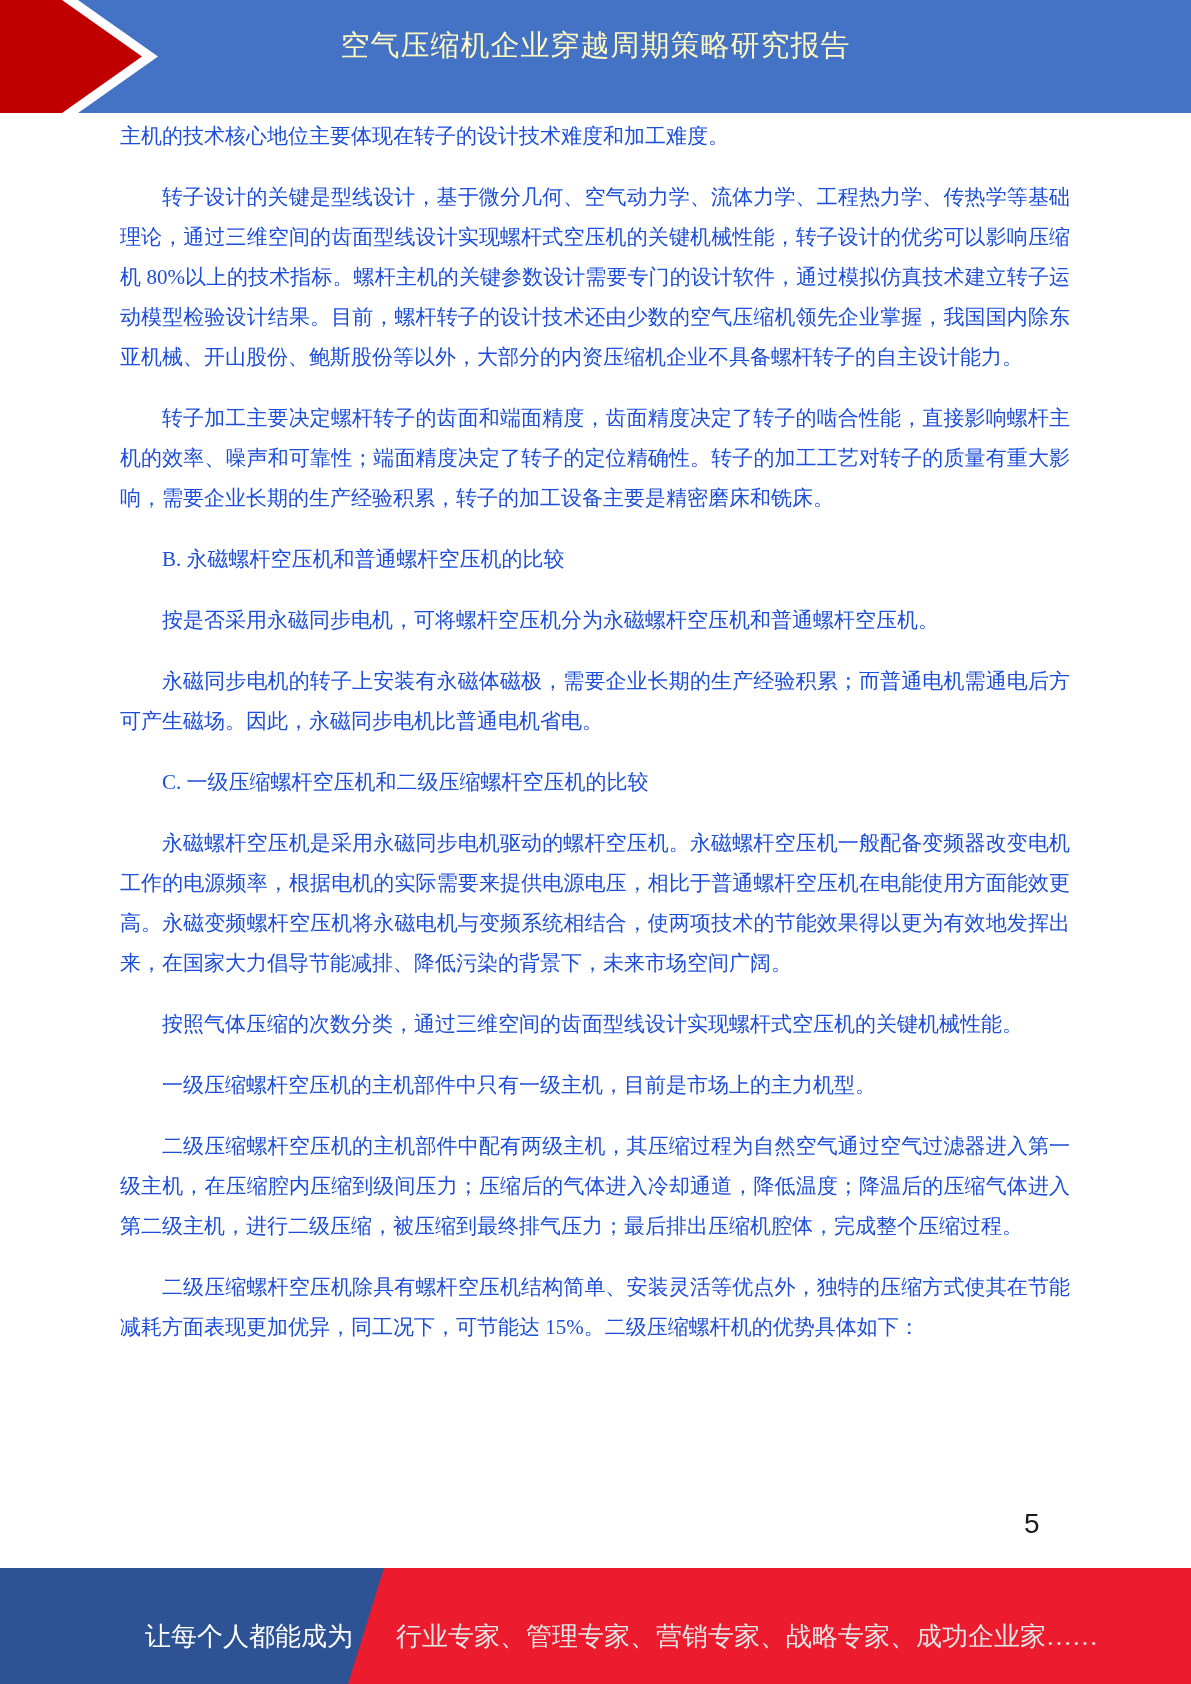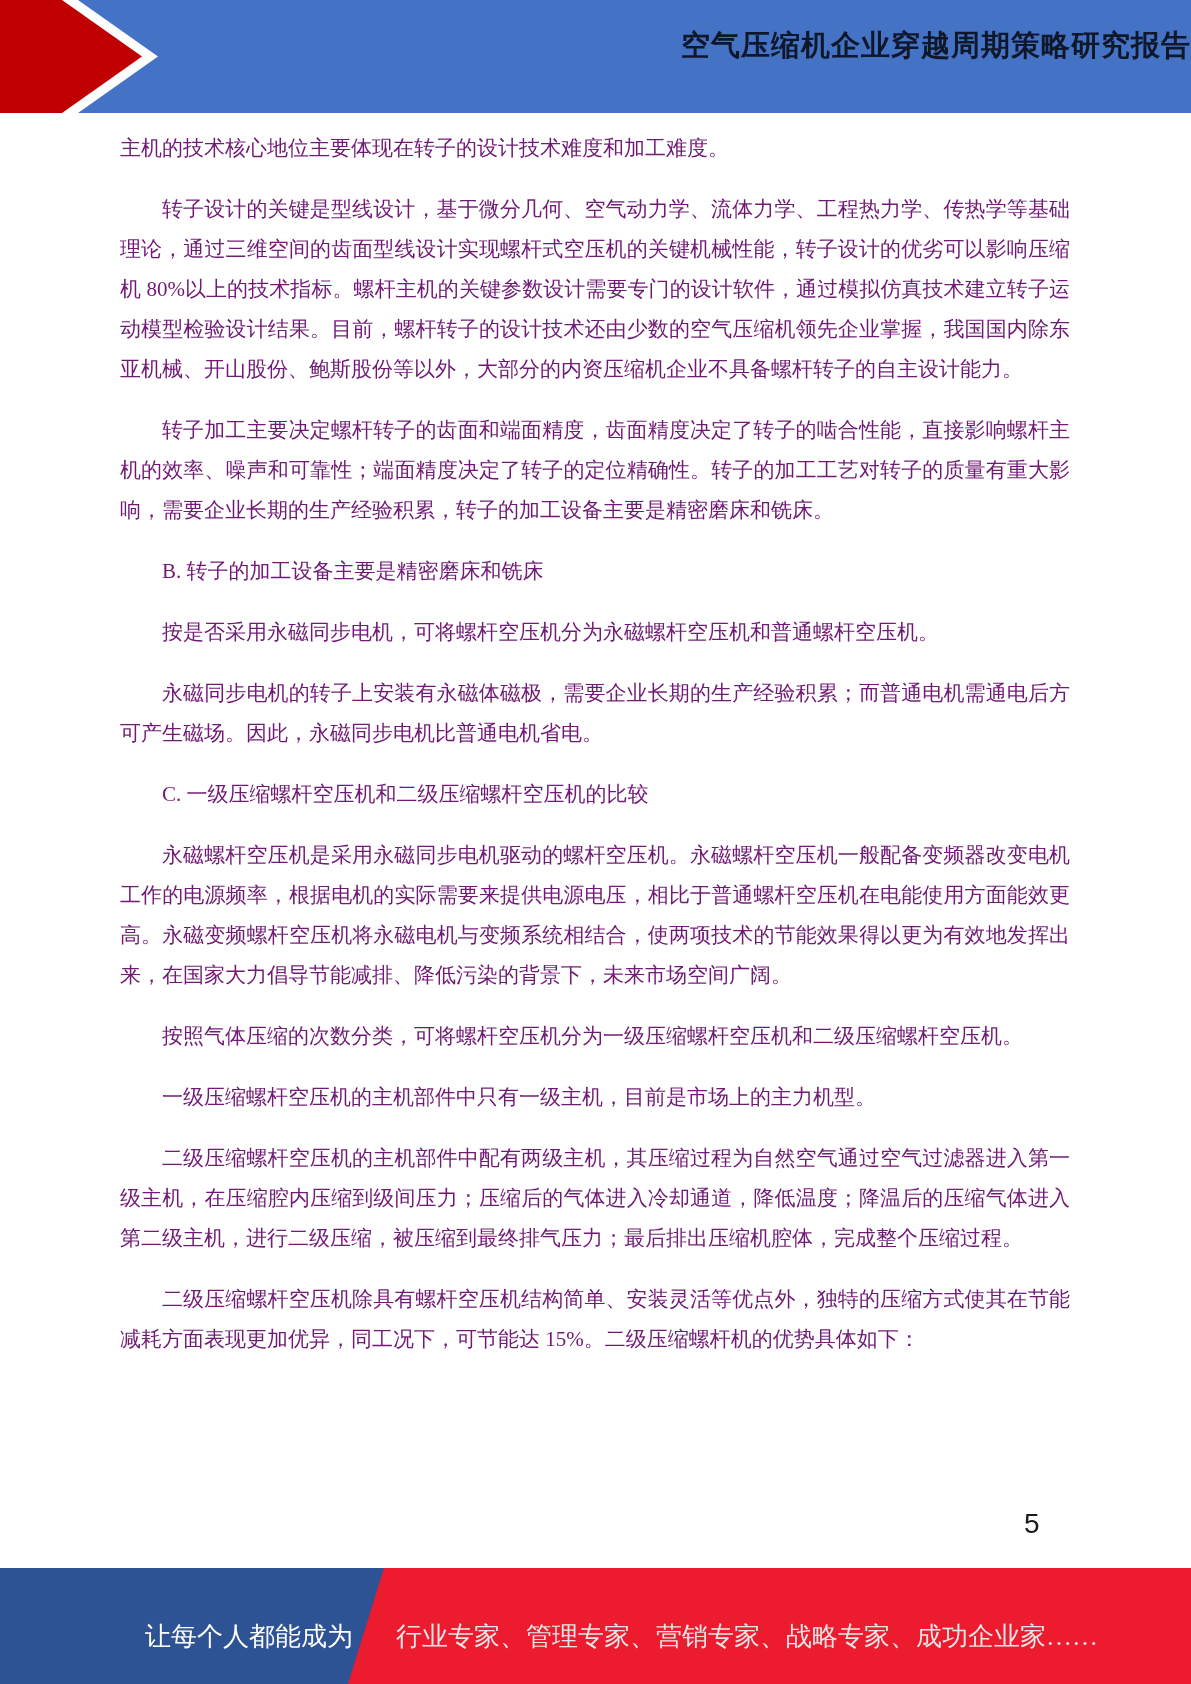--- a/index.html
+++ b/index.html
@@ -21,36 +21,36 @@
   }
   .header-arrow{
     position:absolute;
     left:0; top:0;
     display:block;
   }
   .header-title{
     position:absolute;
     left:0; right:0;
     top:26px;
-    text-align:right;
-    color:#0f172a;
+    text-align:center;
+    color:#fef9c3;
     font-family:"Liberation Sans", sans-serif;
-    font-weight:bold;
+    font-weight:normal;
     font-size:29px;
     letter-spacing:1px;
     line-height:38px;
   }
 
   
   .body-text{
     position:absolute;
     left:120px;
-    top:128px;
+    top:116px;
     width:950px;
-    color:#701a75;
+    color:#1d4ed8;
     font-size:21px;
     line-height:40px;
     text-align:justify;
   }
   .body-text p{
     margin:21px 0;
   }
   .body-text p:first-child{margin-top:0;}
   .body-text p.indent{text-indent:2em;}
 
@@ -107,26 +107,26 @@
       <polygon points="0,0 78,0 158,56.5 78,113 0,113" fill="#ffffff"></polygon>
       <polygon points="0,0 62,0 142,56.5 62,113 0,113" fill="#C00000"></polygon>
     </svg>
     <div class="header-title">空气压缩机企业穿越周期策略研究报告</div>
   </header>
 
   <main class="body-text">
       <p class="">主机的技术核心地位主要体现在转子的设计技术难度和加工难度。</p>
       <p class="indent">转子设计的关键是型线设计，基于微分几何、空气动力学、流体力学、工程热力学、传热学等基础理论，通过三维空间的齿面型线设计实现螺杆式空压机的关键机械性能，转子设计的优劣可以影响压缩机 80%以上的技术指标。螺杆主机的关键参数设计需要专门的设计软件，通过模拟仿真技术建立转子运动模型检验设计结果。目前，螺杆转子的设计技术还由少数的空气压缩机领先企业掌握，我国国内除东亚机械、开山股份、鲍斯股份等以外，大部分的内资压缩机企业不具备螺杆转子的自主设计能力。</p>
       <p class="indent">转子加工主要决定螺杆转子的齿面和端面精度，齿面精度决定了转子的啮合性能，直接影响螺杆主机的效率、噪声和可靠性；端面精度决定了转子的定位精确性。转子的加工工艺对转子的质量有重大影响，需要企业长期的生产经验积累，转子的加工设备主要是精密磨床和铣床。</p>
-      <p class="indent">B. 转子的加工设备主要是精密磨床和铣床</p>
+      <p class="indent">B. 永磁螺杆空压机和普通螺杆空压机的比较</p>
       <p class="indent">按是否采用永磁同步电机，可将螺杆空压机分为永磁螺杆空压机和普通螺杆空压机。</p>
       <p class="indent">永磁同步电机的转子上安装有永磁体磁极，需要企业长期的生产经验积累；而普通电机需通电后方可产生磁场。因此，永磁同步电机比普通电机省电。</p>
       <p class="indent">C. 一级压缩螺杆空压机和二级压缩螺杆空压机的比较</p>
       <p class="indent">永磁螺杆空压机是采用永磁同步电机驱动的螺杆空压机。永磁螺杆空压机一般配备变频器改变电机工作的电源频率，根据电机的实际需要来提供电源电压，相比于普通螺杆空压机在电能使用方面能效更高。永磁变频螺杆空压机将永磁电机与变频系统相结合，使两项技术的节能效果得以更为有效地发挥出来，在国家大力倡导节能减排、降低污染的背景下，未来市场空间广阔。</p>
-      <p class="indent">按照气体压缩的次数分类，可将螺杆空压机分为一级压缩螺杆空压机和二级压缩螺杆空压机。</p>
+      <p class="indent">按照气体压缩的次数分类，通过三维空间的齿面型线设计实现螺杆式空压机的关键机械性能。</p>
       <p class="indent">一级压缩螺杆空压机的主机部件中只有一级主机，目前是市场上的主力机型。</p>
       <p class="indent">二级压缩螺杆空压机的主机部件中配有两级主机，其压缩过程为自然空气通过空气过滤器进入第一级主机，在压缩腔内压缩到级间压力；压缩后的气体进入冷却通道，降低温度；降温后的压缩气体进入第二级主机，进行二级压缩，被压缩到最终排气压力；最后排出压缩机腔体，完成整个压缩过程。</p>
       <p class="indent">二级压缩螺杆空压机除具有螺杆空压机结构简单、安装灵活等优点外，独特的压缩方式使其在节能减耗方面表现更加优异，同工况下，可节能达 15%。二级压缩螺杆机的优势具体如下：</p>
     </main>
 
   <div class="page-number">5</div>
 
   <footer class="page-footer">
     <div class="footer-blue-panel"></div>
     <span class="footer-slogan-left">让每个人都能成为</span>

